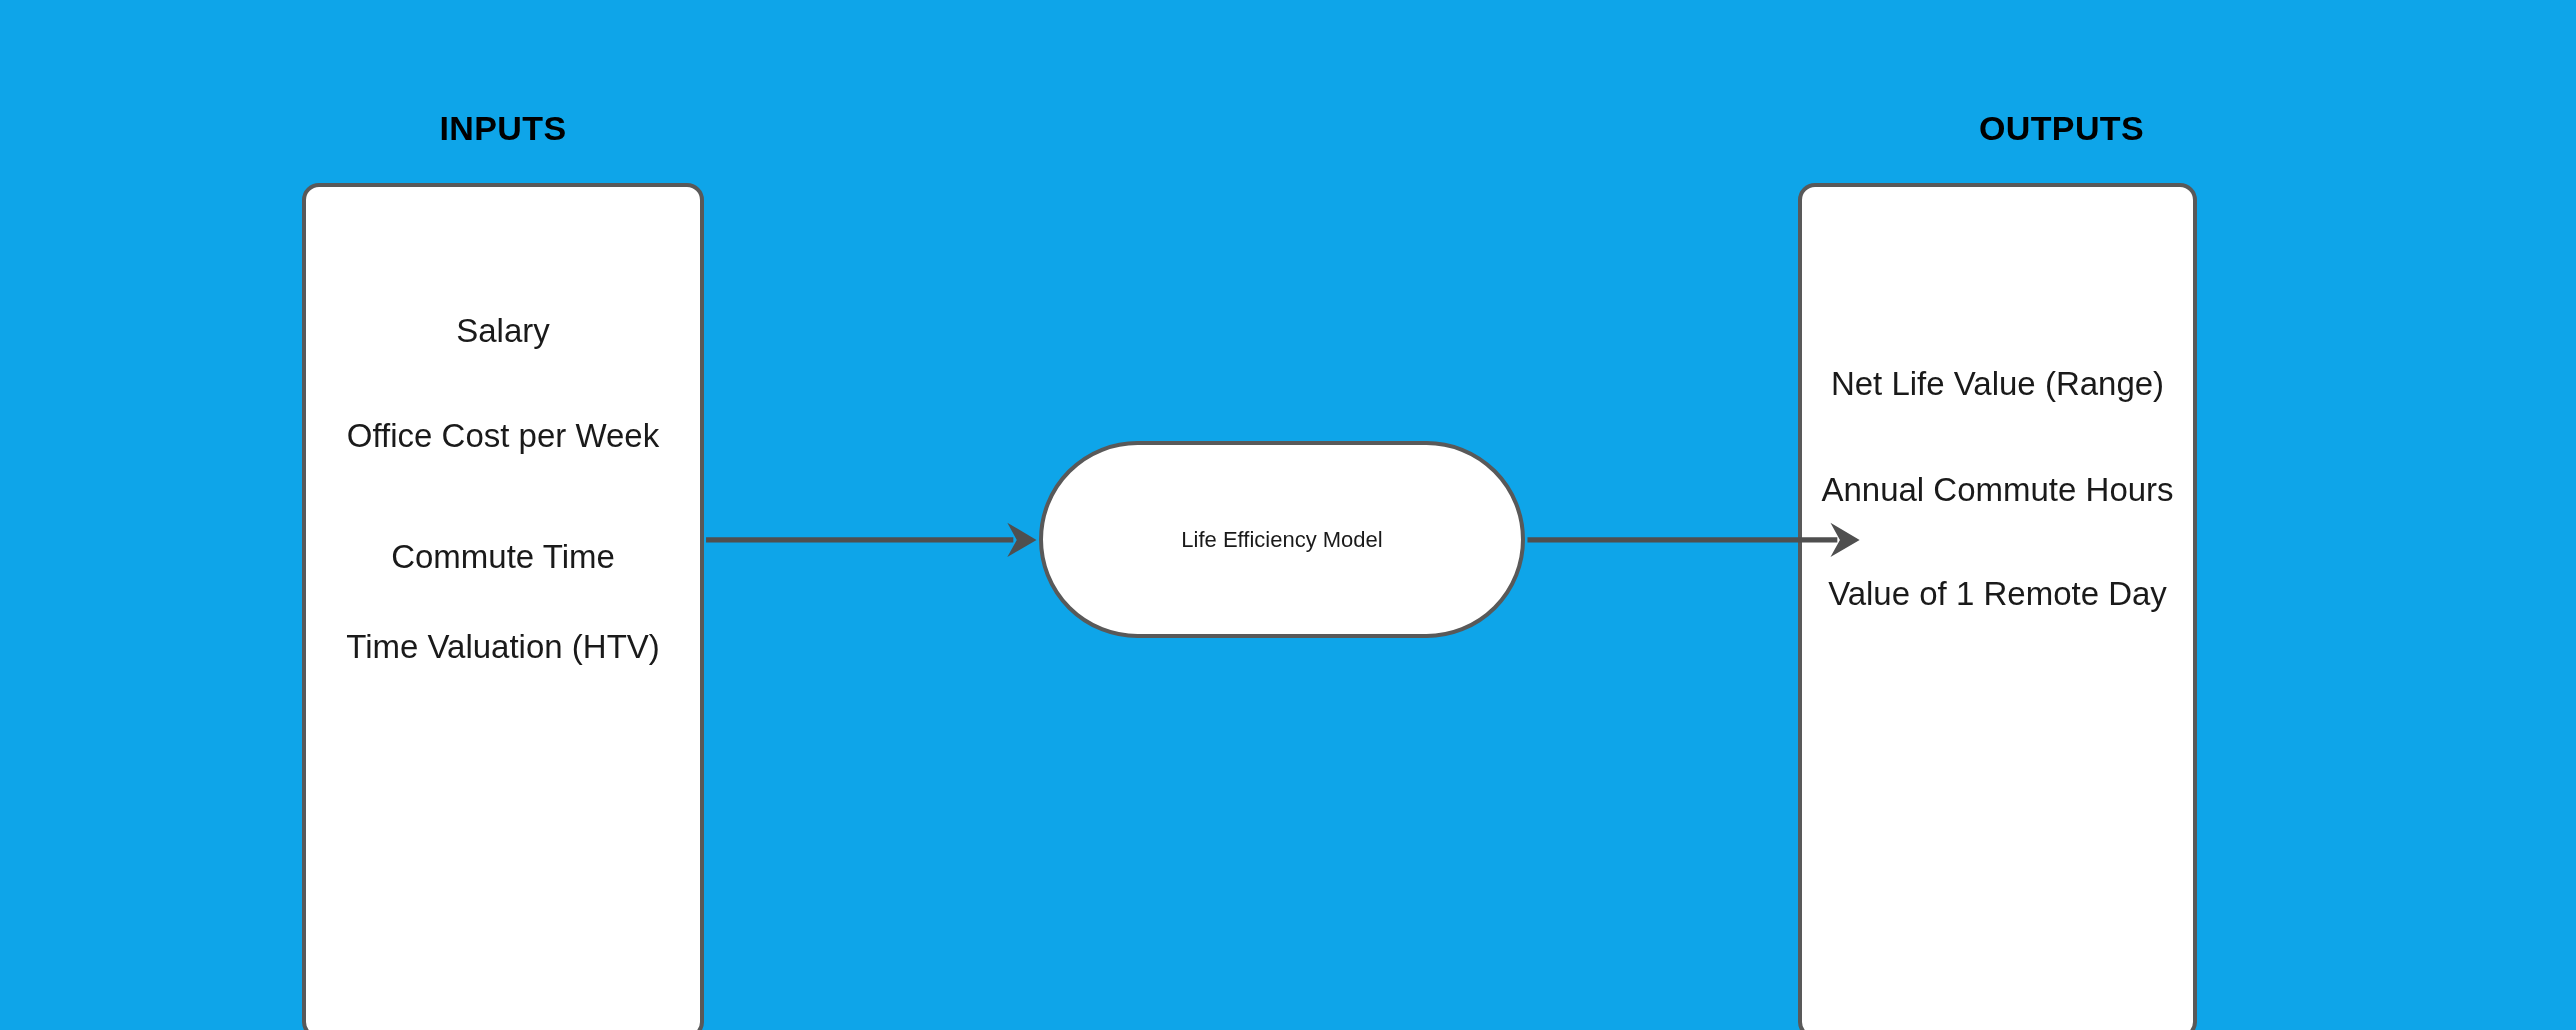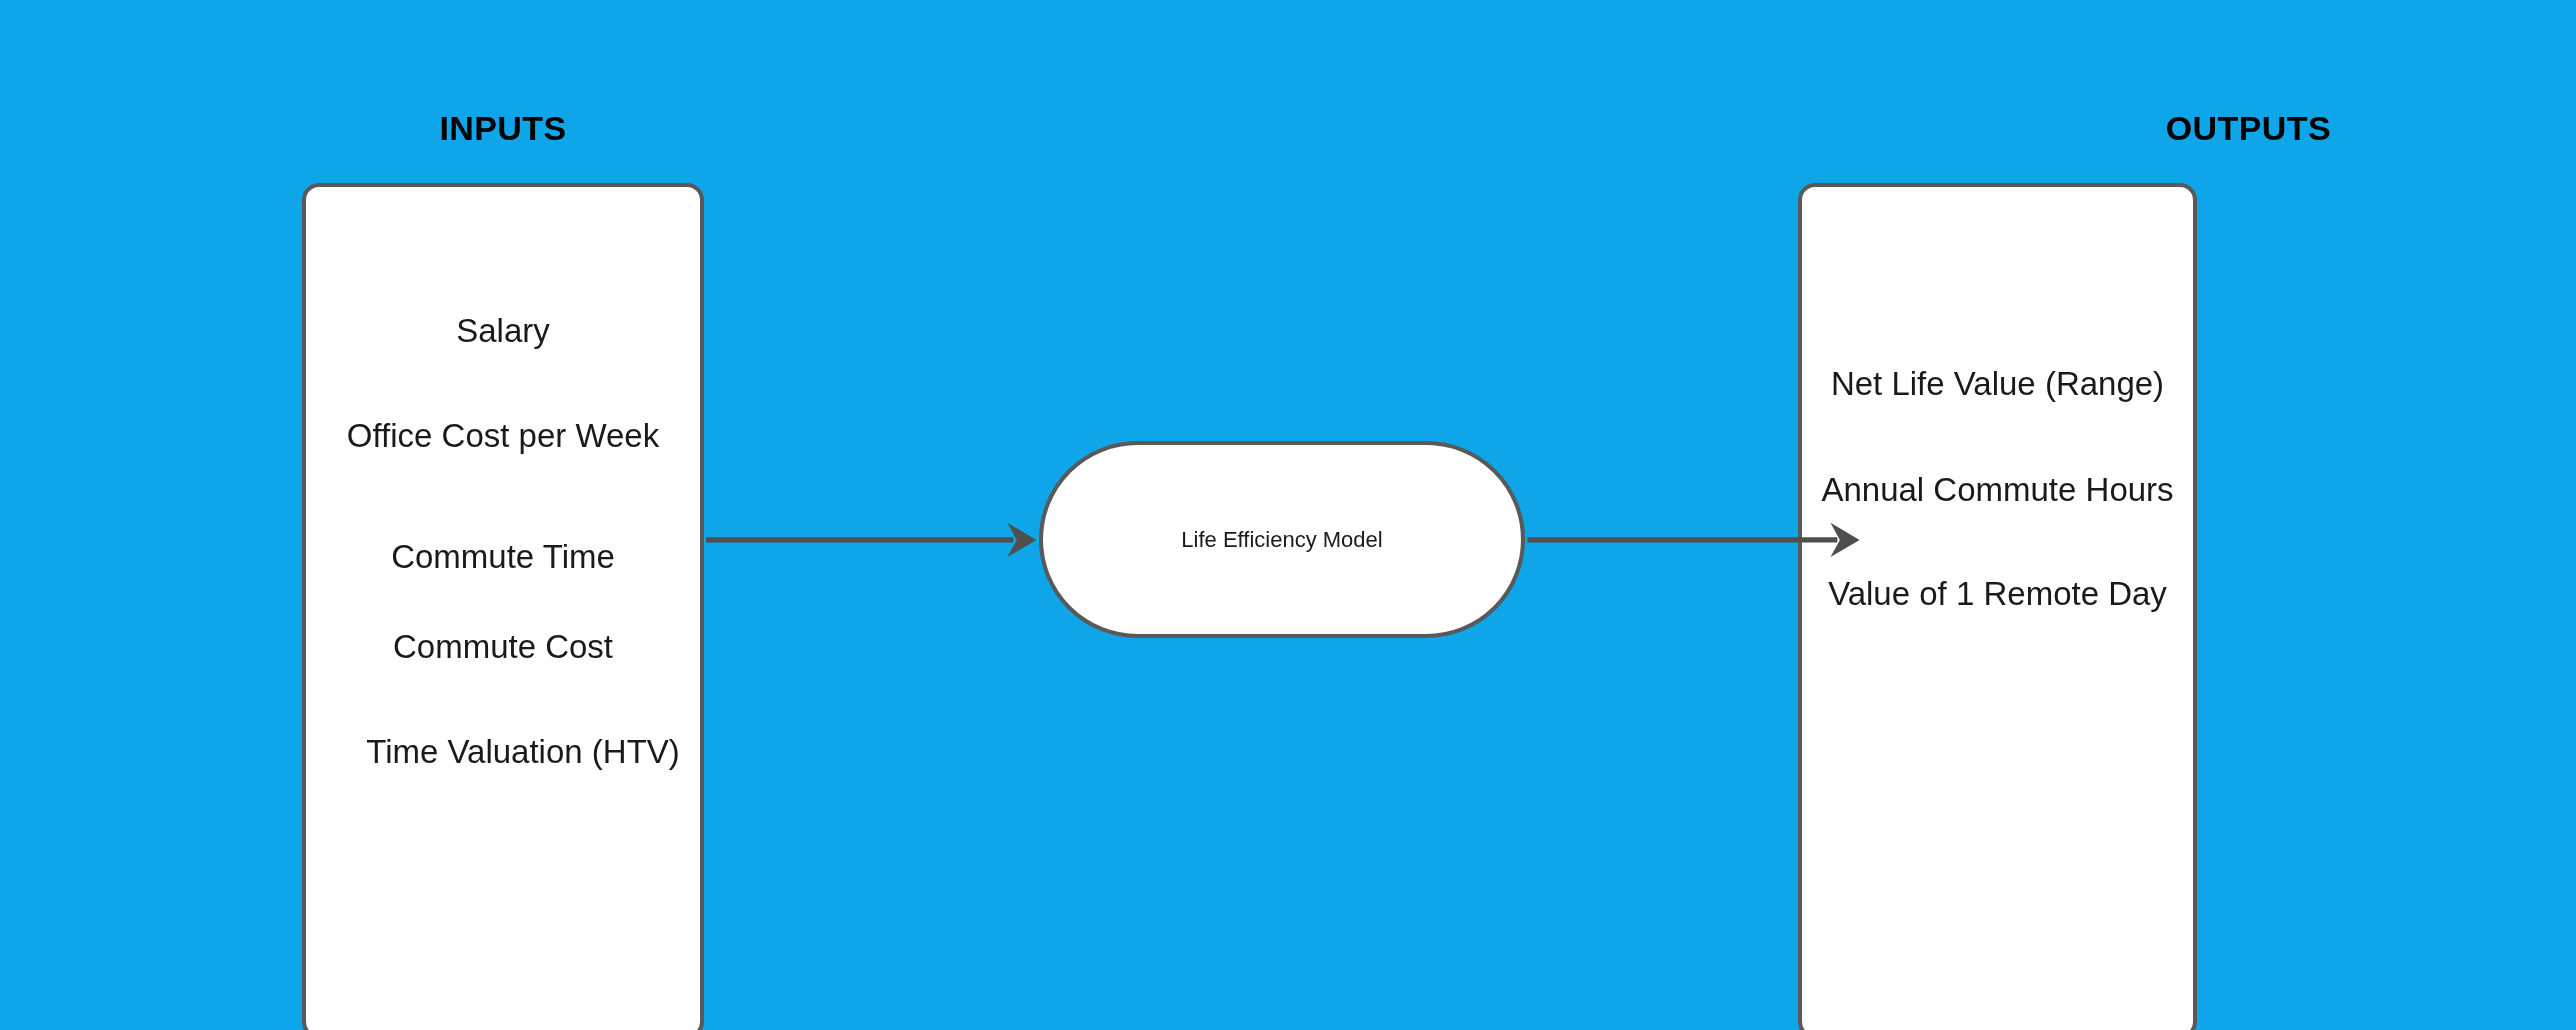--- a/index.html
+++ b/index.html
@@ -15,21 +15,21 @@
     position: absolute;
     top: 108px;
     font-weight: 700;
     font-size: 34px;
     line-height: 41px;
     color: #000000;
     text-align: center;
     letter-spacing: 0.4px;
   }
   #inputs-title  { left: 302px;  width: 402px; }
-  #outputs-title { left: 1932px; width: 399px; text-align: right; }
+  #outputs-title { left: 1862px; width: 399px; }
 
   .io-box {
     position: absolute;
     top: 183px;
     height: 856px;
     border: 4.3px solid #595959;
     border-radius: 17px;
     background: #ffffff;
     box-sizing: border-box;
   }
@@ -91,21 +91,20 @@
 <div class="canvas">
 
   <div class="group-title" id="inputs-title">INPUTS</div>
 
   <div class="group-title" id="outputs-title">OUTPUTS</div>
 
   <div class="io-box" id="inputs-box">
     <div class="io-item">Salary</div>
     <div class="io-item">Office Cost per Week</div>
     <div class="io-item">Commute Time</div>
-    <div class="io-item">Commute Cost</div>
     <div class="io-item">Time Valuation (HTV)</div>
   </div>
 
   <div class="process-node">
     <span class="process-label">Life Efficiency Model</span>
   </div>
 
   <div class="io-box" id="outputs-box">
     <div class="io-item">Net Life Value (Range)</div>
     <div class="io-item">Annual Commute Hours</div>

